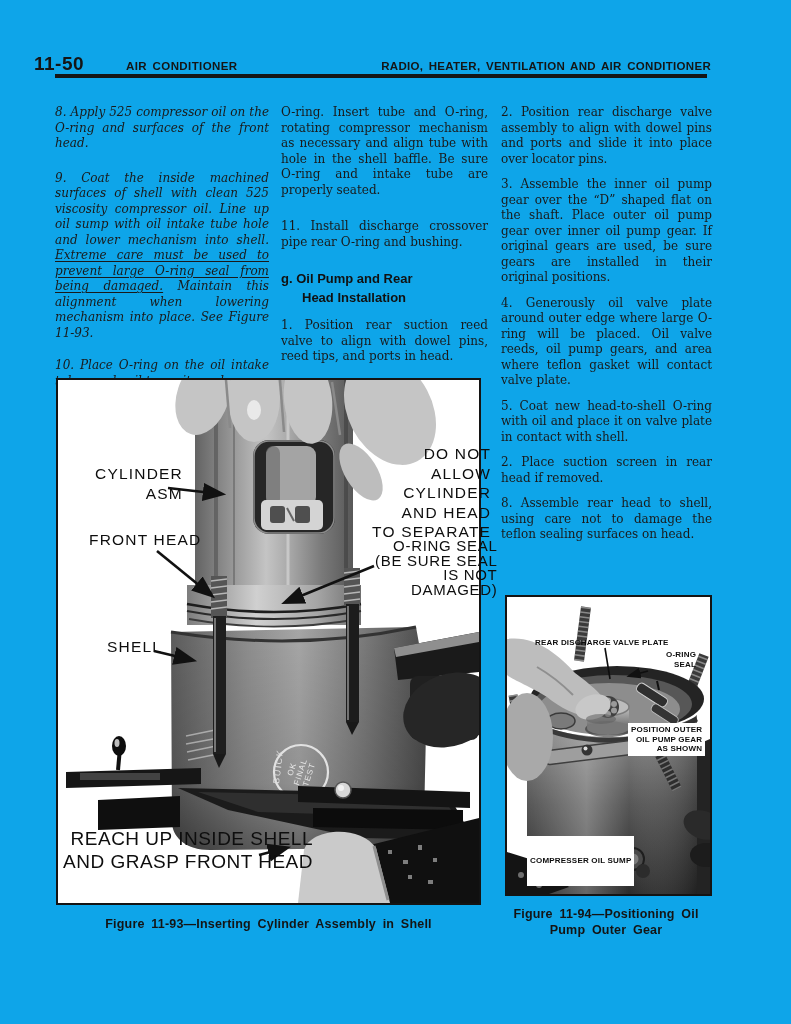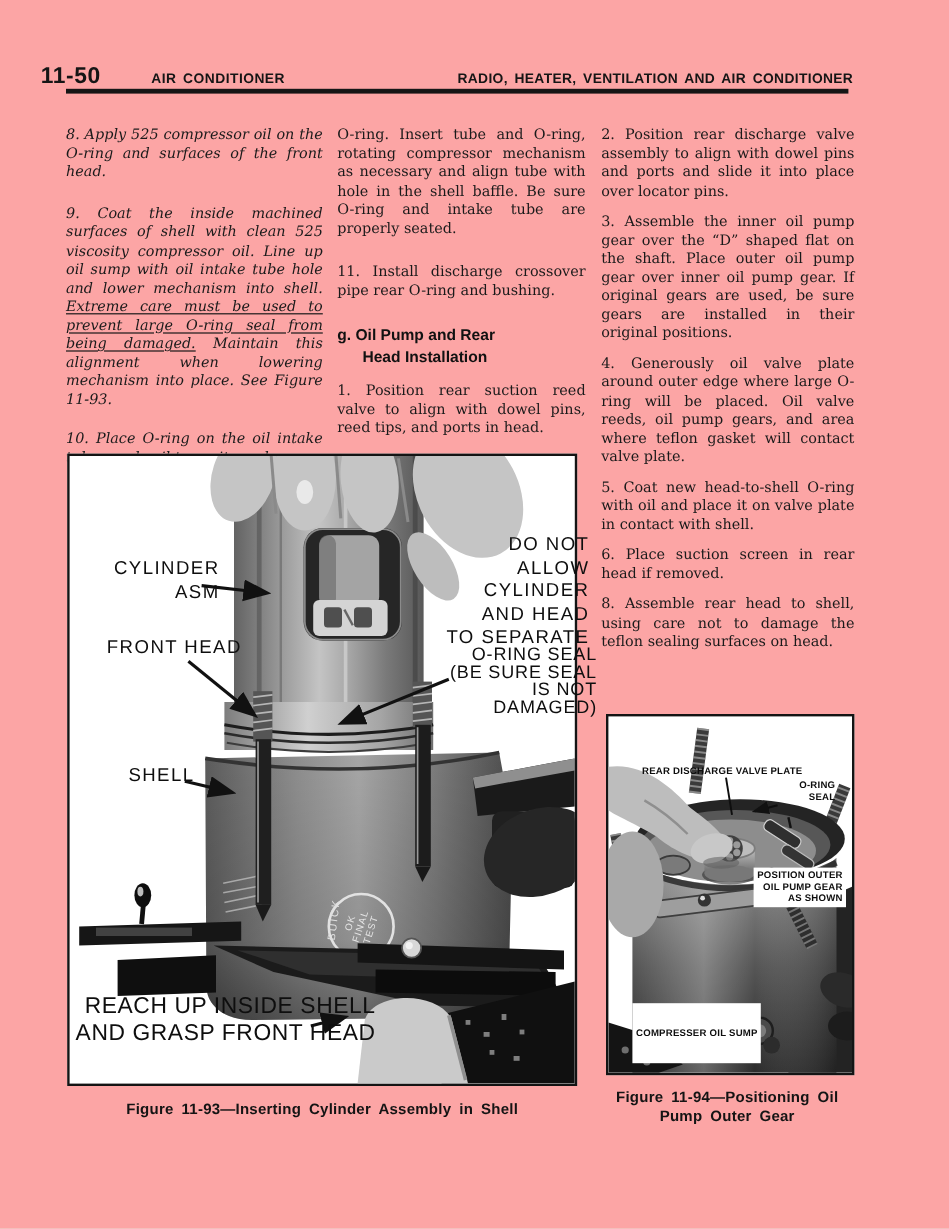--- a/index.html
+++ b/index.html
@@ -1,16 +1,16 @@
 <!DOCTYPE html>
 <html><head>
 <meta charset="utf-8">
 <style>
   html,body{margin:0;padding:0;background:#e8e8e4;}
-  .page{position:relative;width:791px;height:1024px;background:#fca5a5;overflow:hidden;
+  .page{position:relative;width:791px;height:1024px;background:#0ea5e9;overflow:hidden;
         font-family:"Liberation Sans",sans-serif;color:#151515;}
   
   .hdr-num{position:absolute;left:34px;top:54px;font:bold 19px/20px "Liberation Sans",sans-serif;letter-spacing:.5px;}
   .hdr-left{position:absolute;left:126px;top:59px;font:bold 11.5px/14px "Liberation Sans",sans-serif;letter-spacing:.4px;word-spacing:2px;}
   .hdr-right{position:absolute;right:80px;top:59px;font:bold 11.5px/14px "Liberation Sans",sans-serif;letter-spacing:.3px;word-spacing:2px;}
   .hdr-rule{position:absolute;left:55px;top:74px;width:652px;height:4px;background:#151515;}
   
   .col{position:absolute;top:105px;font:12px/15.5px "DejaVu Serif",serif;text-align:justify;color:#1a1a1a;}
   .col p{margin:0;}
   .c1{left:55px;width:214px;font-style:italic;}
@@ -68,21 +68,21 @@
       <span class="ind">Head Installation</span>
     </div>
     <p class="p1">1. Position rear suction reed valve to align with dowel pins, reed tips, and ports in head.</p>
   </div>
 
   <div class="col c3">
     <p>2. Position rear discharge valve assembly to align with dowel pins and ports and slide it into place over locator pins.</p>
     <p class="m">3. Assemble the inner oil pump gear over the “D” shaped flat on the shaft. Place outer oil pump gear over inner oil pump gear. If original gears are used, be sure gears are installed in their original positions.</p>
     <p class="m">4. Generously oil valve plate around outer edge where large O-ring will be placed. Oil valve reeds, oil pump gears, and area where teflon gasket will contact valve plate.</p>
     <p class="m">5. Coat new head-to-shell O-ring with oil and place it on valve plate in contact with shell.</p>
-    <p class="m">6. Place suction screen in rear head if removed.</p>
+    <p class="m">2. Place suction screen in rear head if removed.</p>
     <p class="m">8. Assemble rear head to shell, using care not to damage the teflon sealing surfaces on head.</p>
   </div>
 
   <div class="figframe fig93">
     <svg width="421" height="523" viewBox="0 0 421 523">
       <defs>
         <linearGradient id="cyl" x1="0" y1="0" x2="1" y2="0">
           <stop offset="0" stop-color="#636363"></stop>
             <stop offset=".25" stop-color="#9a9a9a"></stop>
           <stop offset=".45" stop-color="#c4c4c4"></stop>

